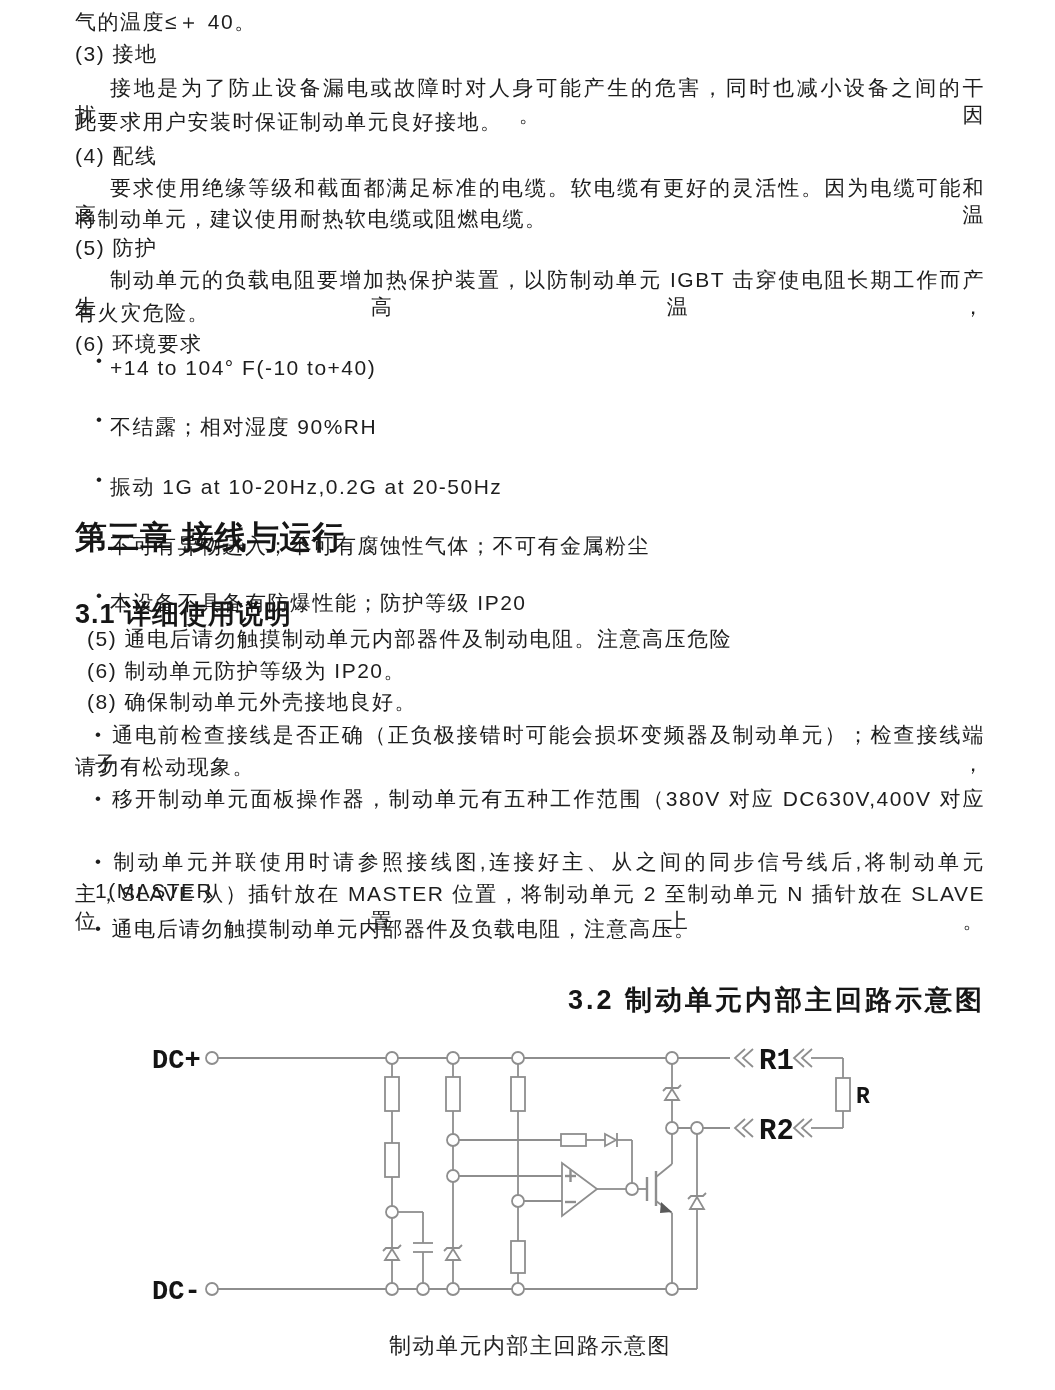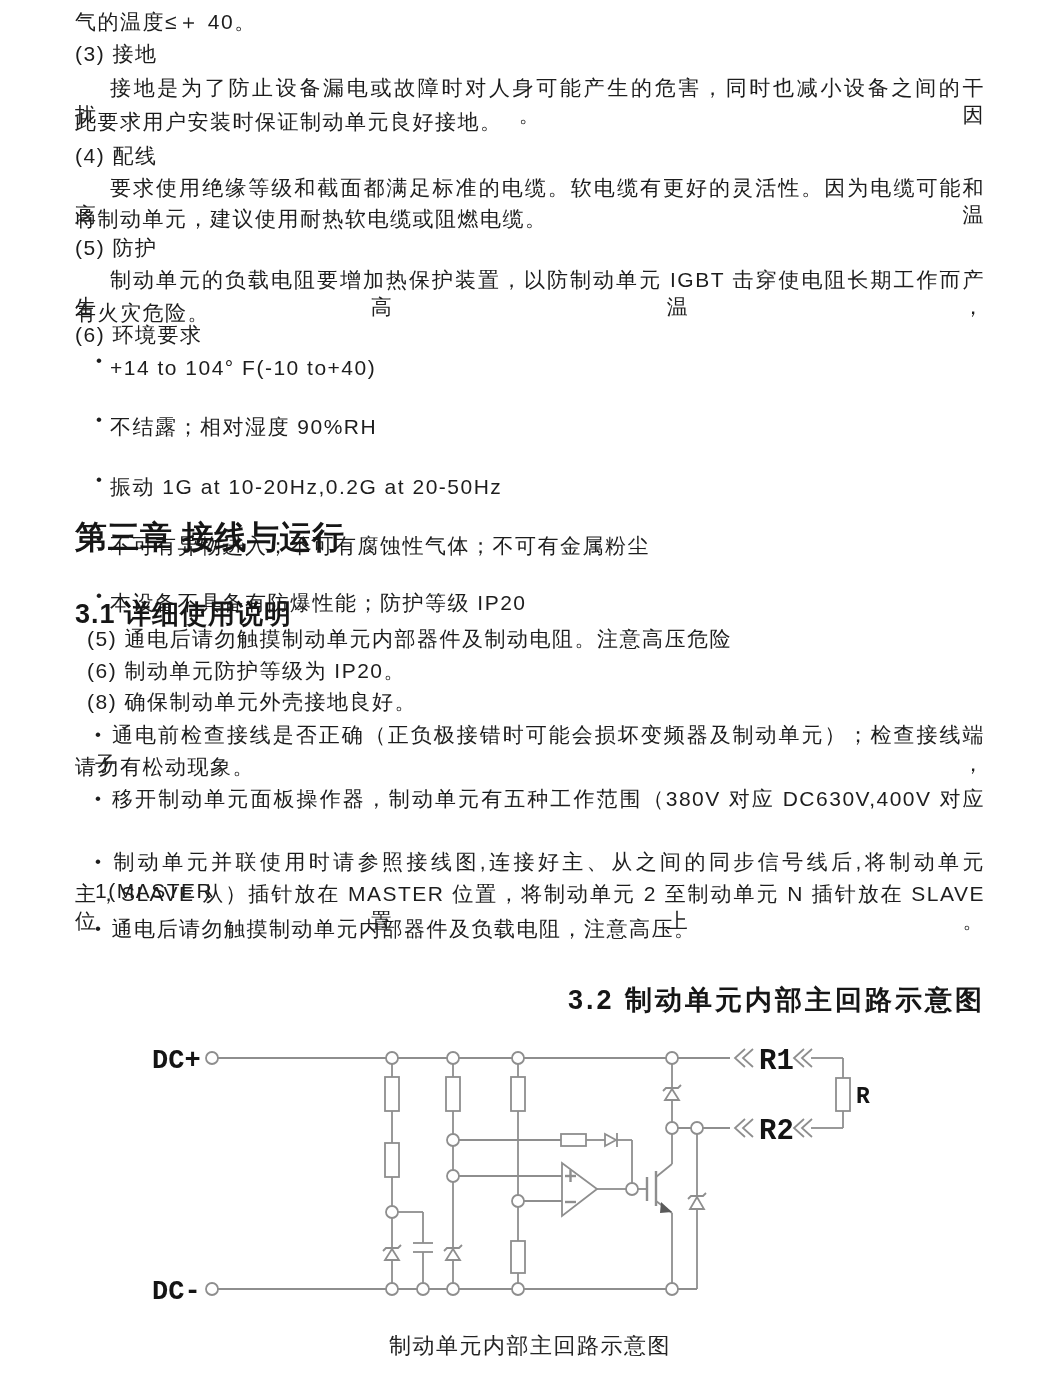--- a/index.html
+++ b/index.html
@@ -43,21 +43,21 @@
   <div class="ln" style="top:108px">此要求用户安装时保证制动单元良好接地。</div>
 
   <div class="ln" style="top:142px">(4) 配线</div>
   <div class="ln fill indent" style="top:174px">要求使用绝缘等级和截面都满足标准的电缆。软电缆有更好的灵活性。因为电缆可能和高温</div>
   <div class="ln" style="top:205px">将制动单元，建议使用耐热软电缆或阻燃电缆。</div>
 
   <div class="ln" style="top:234px">(5) 防护</div>
   <div class="ln fill indent" style="top:266px">制动单元的负载电阻要增加热保护装置，以防制动单元 IGBT 击穿使电阻长期工作而产生高温，</div>
   <div class="ln" style="top:299px">有火灾危险。</div>
 
-  <div class="ln" style="top:321px">(6) 环境要求</div>
+  <div class="ln" style="top:330px">(6) 环境要求</div>
 
   <div class="ln env" style="top:354px">
     <span class="dot">•</span>
     <span>+14 to 104° F(-10 to+40)</span>
   </div>
   <div class="ln env" style="top:386px">
     <span class="dot">•</span>
     <span>不结露；相对湿度 90%RH</span>
   </div>
   <div class="ln env" style="top:419px">

